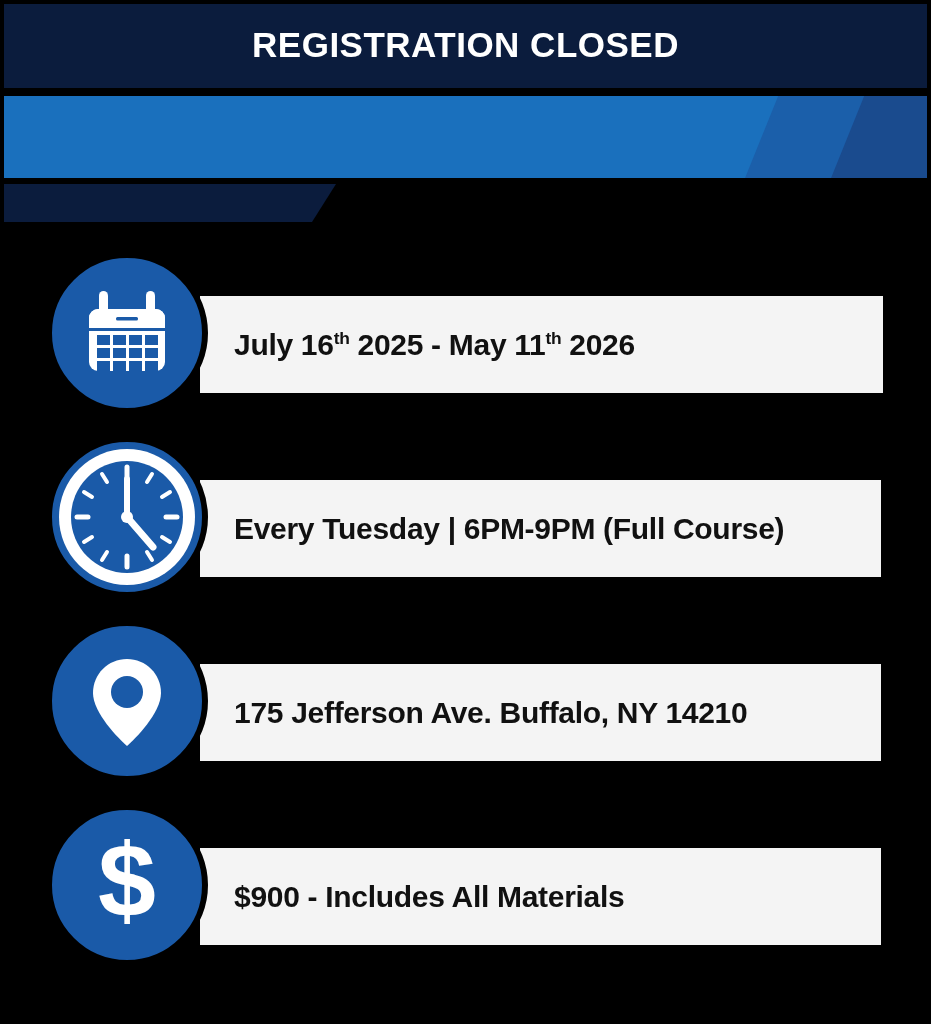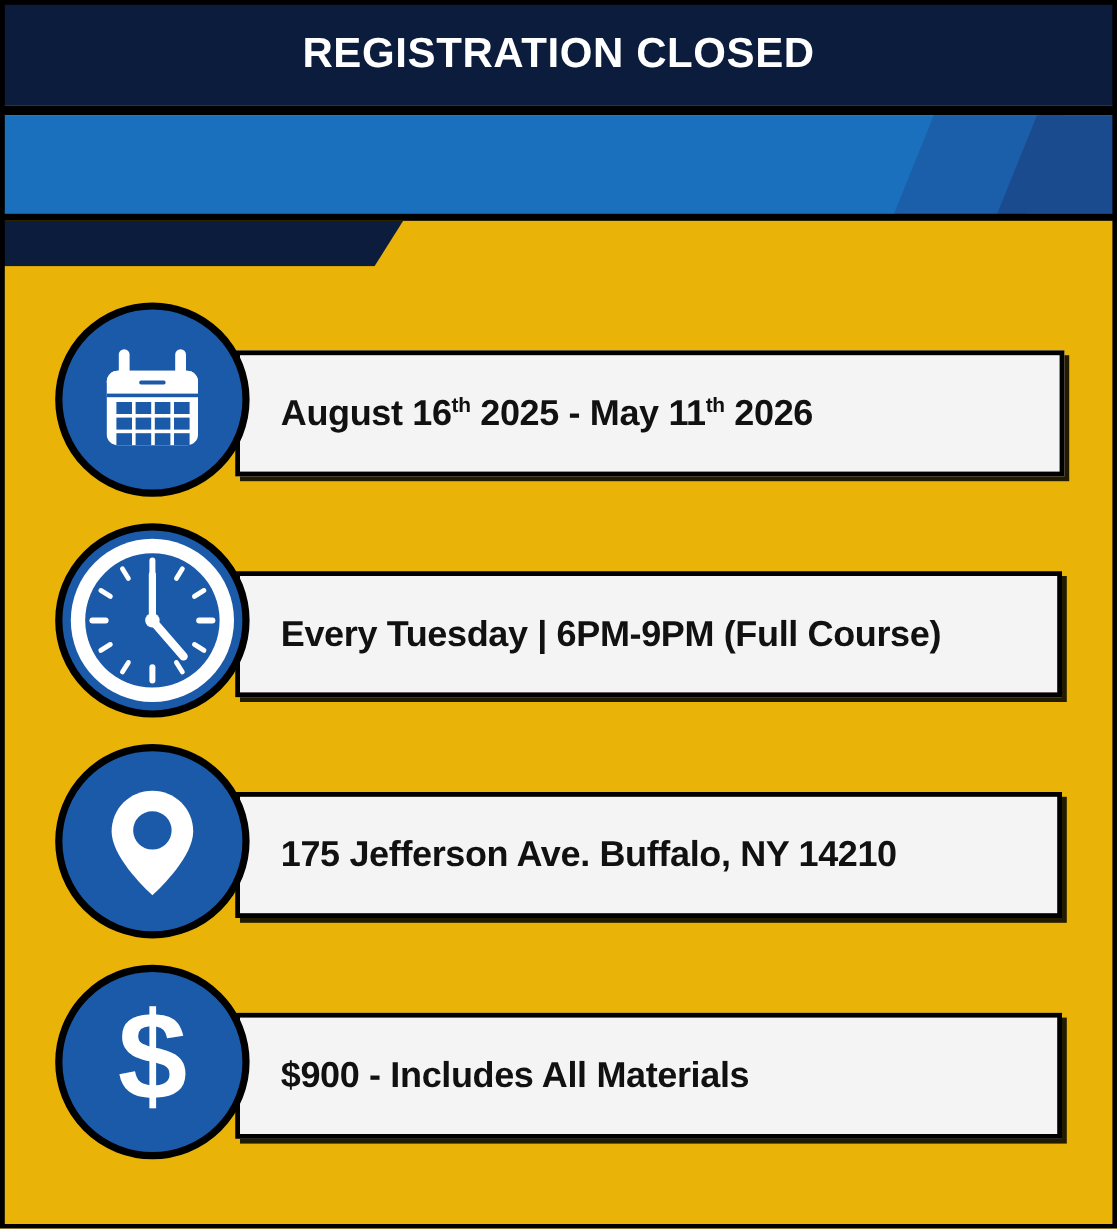--- a/index.html
+++ b/index.html
@@ -8,21 +8,21 @@
     background: #ffffff;
   }
   body {
     font-family: "Liberation Sans", sans-serif;
   }
 
   #card {
     position: relative;
     width: 931px;
     height: 1024px;
-    background: #eab308;
+    background: #000000;
     overflow: hidden;
     box-sizing: border-box;
     padding-left: 32px;
   }
 
   
   .status-bar {
     position: absolute;
     left: 0;
     top: 0;
@@ -240,21 +240,21 @@
             <rect x="70" y="67" width="13" height="10"></rect>
             <rect x="22" y="80" width="13" height="10"></rect>
             <rect x="38" y="80" width="13" height="10"></rect>
             <rect x="54" y="80" width="13" height="10"></rect>
             <rect x="70" y="80" width="13" height="10"></rect>
           </g>
         </svg>
       </div>
       <div class="row-box w-long">
         <div class="row-text">
-          <span>August 16</span><sup>th</sup><span> 2025 - May 11</span><sup>th</sup><span> 2026</span>
+          <span>July 16</span><sup>th</sup><span> 2025 - May 11</span><sup>th</sup><span> 2026</span>
         </div>
       </div>
     </div>
 
     <div class="info-row">
       <div class="icon-badge">
         <svg width="140" height="140" viewBox="0 0 140 140" aria-hidden="true">
           <circle cx="70" cy="70" r="68" fill="#ffffff"></circle>
           <circle cx="70" cy="70" r="56" fill="#1a5aa8"></circle>
           <g stroke="#ffffff" stroke-width="5" stroke-linecap="round">

